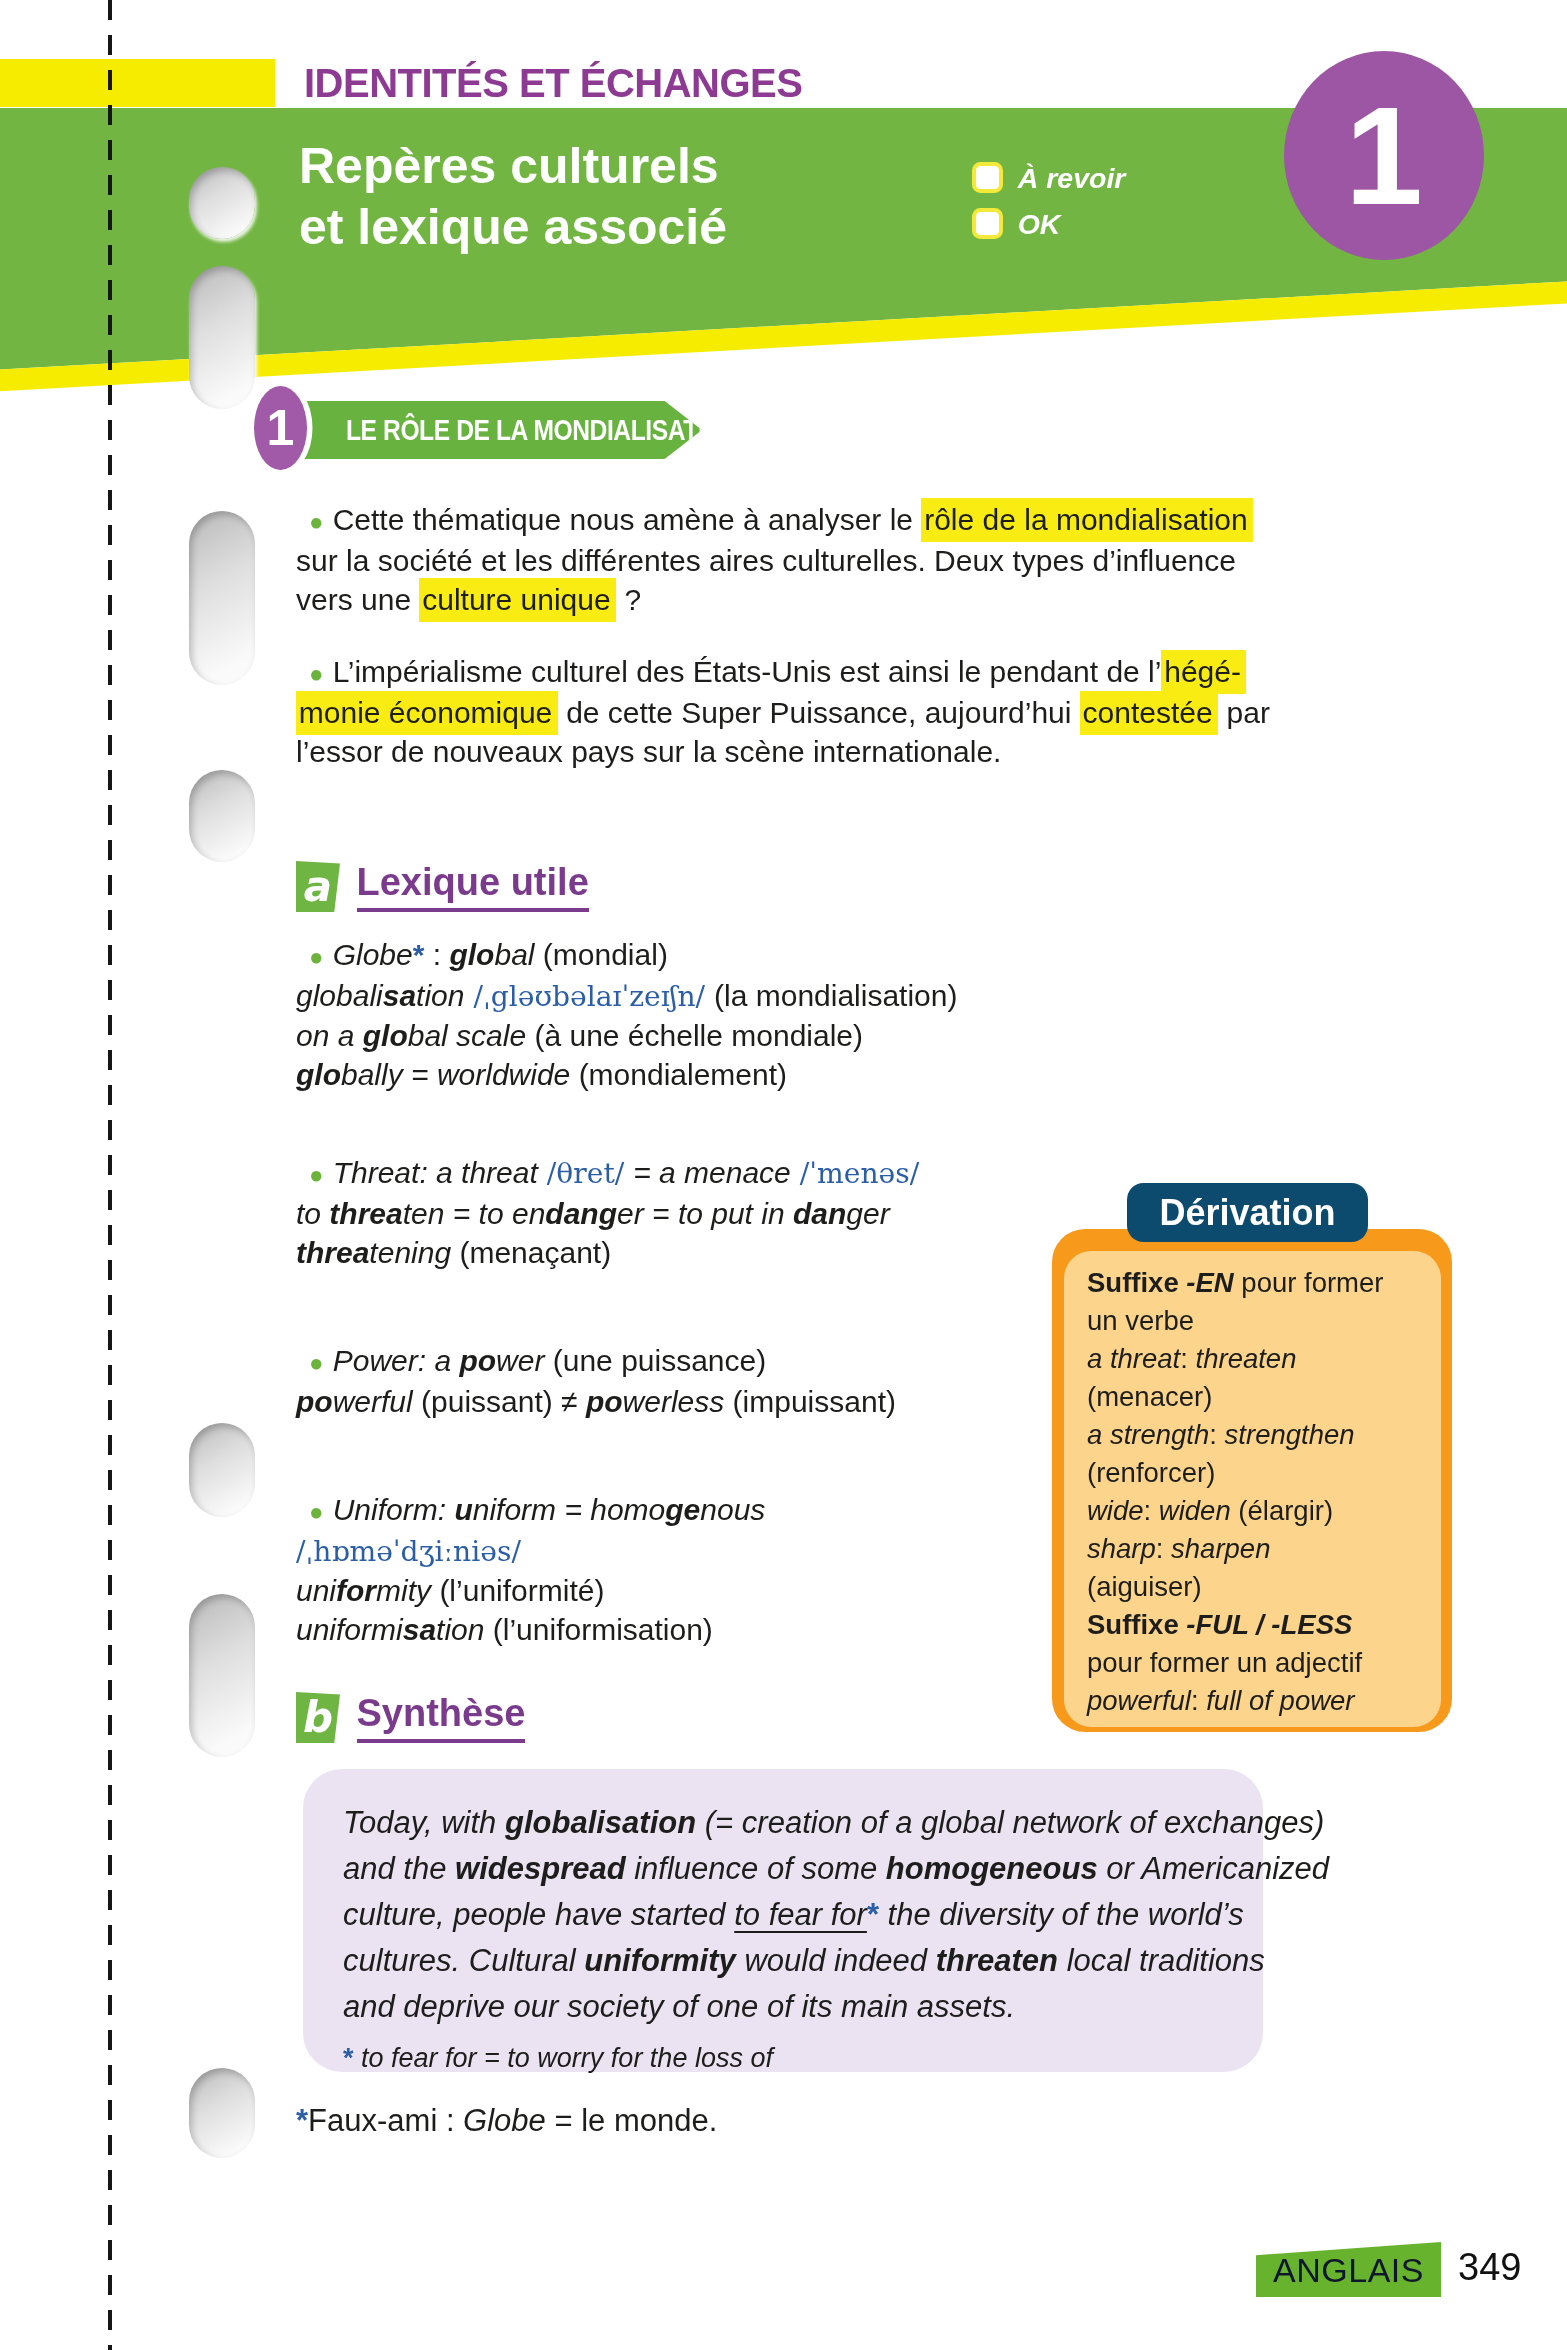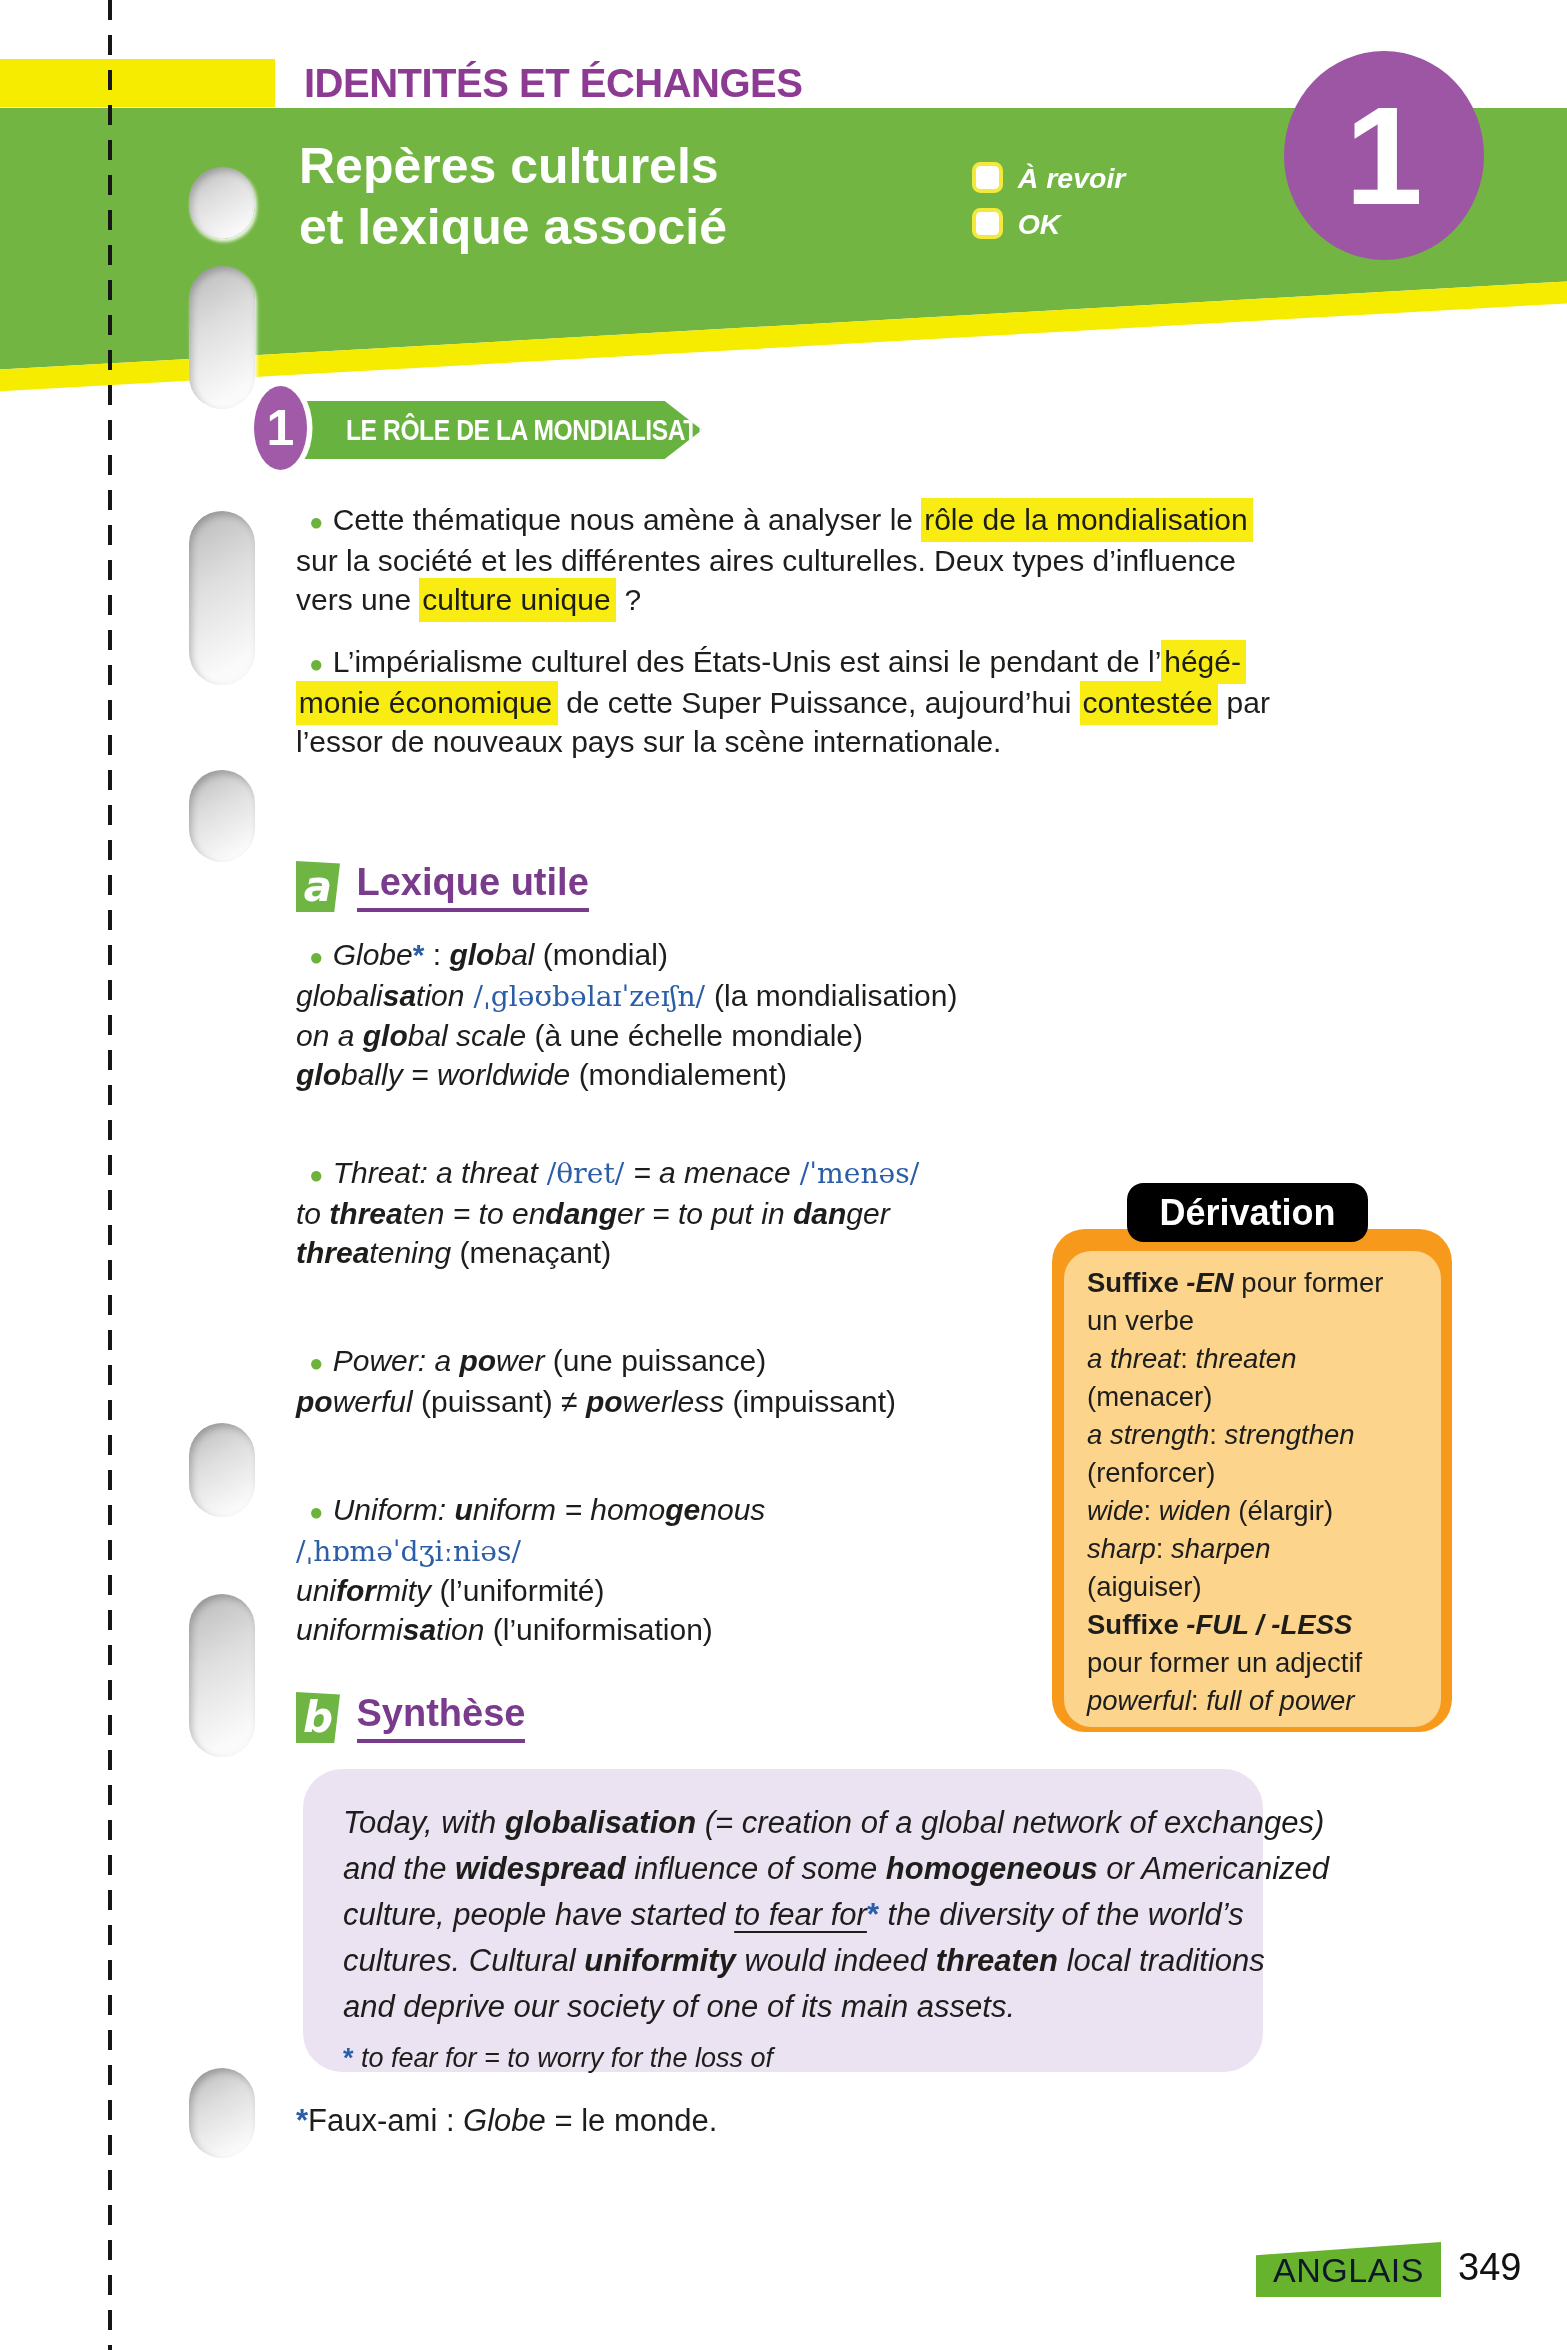--- a/index.html
+++ b/index.html
@@ -35,21 +35,21 @@
     clip-path:polygon(0 0,91% 0,100% 50%,91% 100%,0 100%);
     color:#fff;font-weight:700;font-size:30px;line-height:58px;padding-left:59px;letter-spacing:-0.5px;white-space:nowrap}
   .sec-bar .inner{display:inline-block;transform:scaleX(.82);transform-origin:left center}
   .sec-num{left:254px;top:386px;width:53px;height:84px;background:#a05aa8;border-radius:50%;z-index:3;
     box-shadow:0 0 0 5.5px #fff;display:flex;align-items:center;justify-content:center;color:#fff;font-size:50px;font-weight:700}
 
   
   .textblock{z-index:2;font-size:30px}
   .textblock .line{line-height:39px;white-space:nowrap}
   .intro .line{line-height:39px}
-  .para+.para{margin-top:23px}
+  .para+.para{margin-top:33px}
   .bulleted{padding-left:13px}
 
   .seg-n{font-style:normal;font-weight:400}
   .seg-i{font-style:italic}
   .seg-b{font-weight:700}
   .seg-bi{font-weight:700;font-style:italic}
   .seg-hl{background:#f8ec12;padding:4.6px 5.5px 6.4px 2.8px}
   .seg-ph{font-family:"DejaVu Serif",serif;color:#2b5ea7;font-style:normal;font-size:.94em}
   .seg-ast{color:#2b5ea7;font-weight:700}
   .seg-iu{font-style:italic;text-decoration:underline;text-underline-offset:6.4px;text-decoration-thickness:1.8px}
@@ -57,21 +57,21 @@
 
   
   .subhead{z-index:2;display:flex;align-items:flex-end;gap:16.5px}
   .letter-box{width:44px;height:51px;background:#6fb544;color:#fff;display:flex;align-items:center;justify-content:center;
     font-size:42px;font-weight:700;font-style:italic;font-family:"DejaVu Sans",sans-serif;
     clip-path:polygon(0 0,100% 5%,87% 100%,0 100%)}
   .subhead-title{font-size:38px;font-weight:700;color:#7a3b8d;border-bottom:4.6px solid #7a3b8d;padding-bottom:4.6px;line-height:1.1;white-space:nowrap}
 
   
   .deriv{left:1052px;top:1183px;width:400px;height:551px;z-index:2}
-  .deriv-tab{position:absolute;left:75px;top:0;width:241px;height:59px;background:#000000;border-radius:16.5px;z-index:3;
+  .deriv-tab{position:absolute;left:75px;top:0;width:241px;height:59px;background:#0c4a6e;border-radius:16.5px;z-index:3;
     display:flex;align-items:center;justify-content:center;color:#fff;font-size:36px;font-weight:700}
   .deriv-outer{position:absolute;left:0;top:46px;width:400px;height:503px;background:#f79a1c;border-radius:33px;z-index:1}
   .deriv-inner{position:absolute;left:12px;top:68px;width:377px;height:476px;background:#fcd48c;border-radius:27.5px;z-index:2}
   .deriv-content{position:absolute;left:35px;top:81px;right:22px;z-index:4;font-size:27.5px}
   .deriv-content .line{line-height:38px;white-space:nowrap}
 
   
   .synth-box{left:303px;top:1769px;width:960px;height:303px;background:#ebe3f2;border-radius:39px;z-index:2;
     padding:31px 40px;font-size:31px}
   .synth-box .line{line-height:46px;white-space:nowrap}

